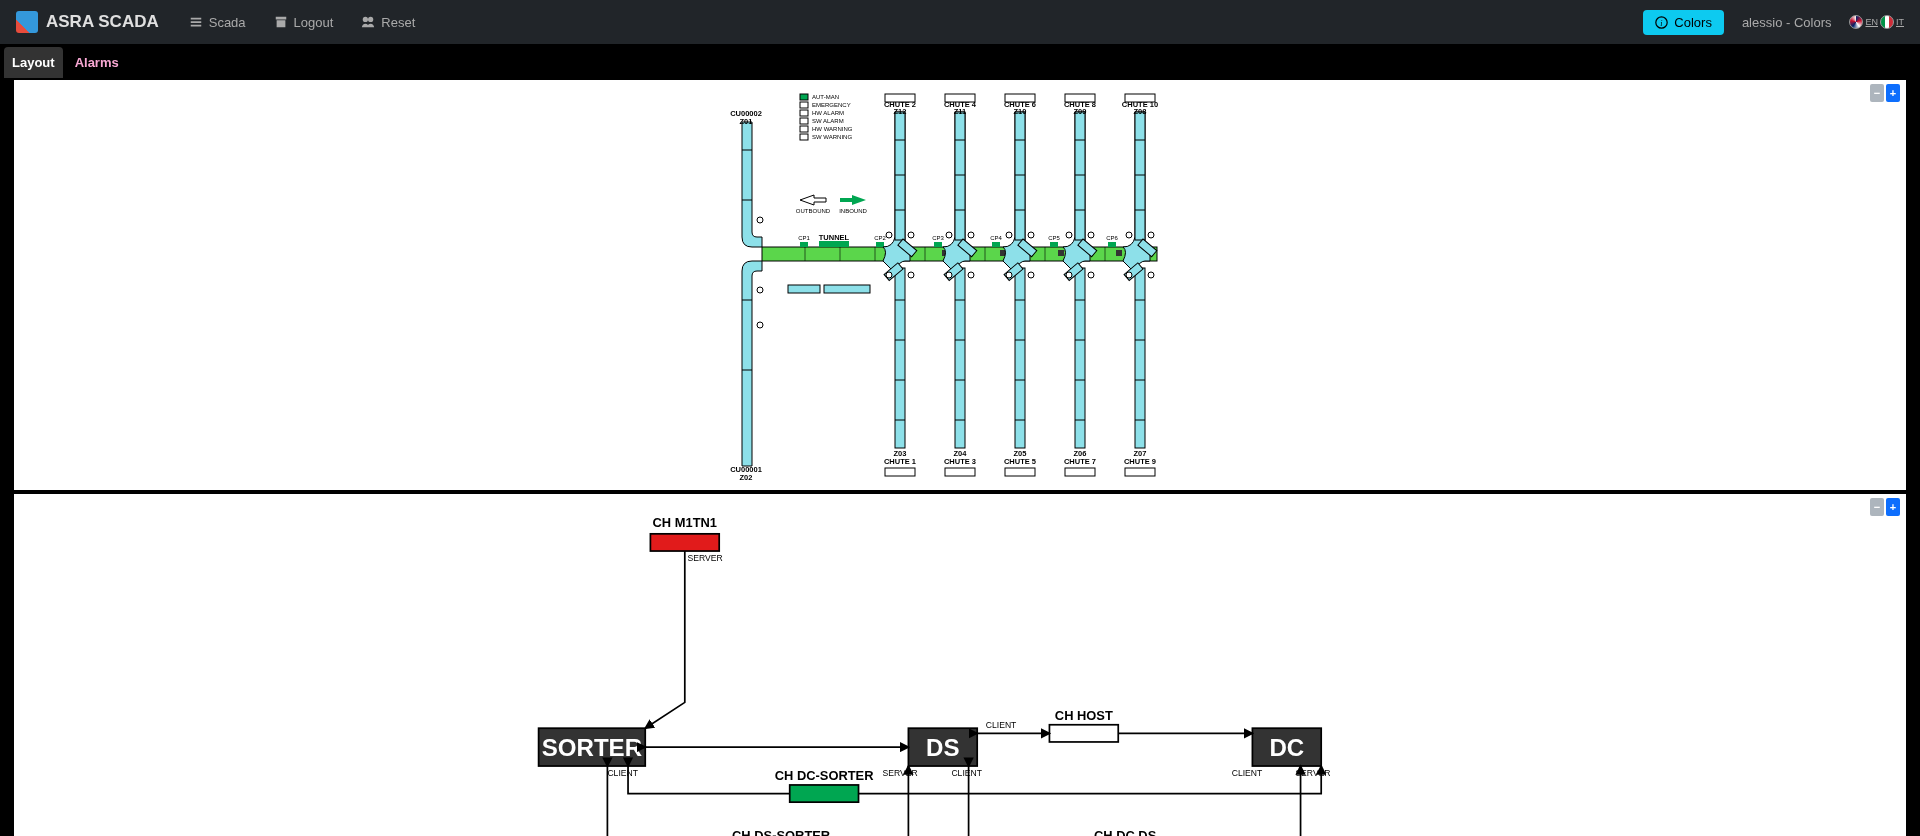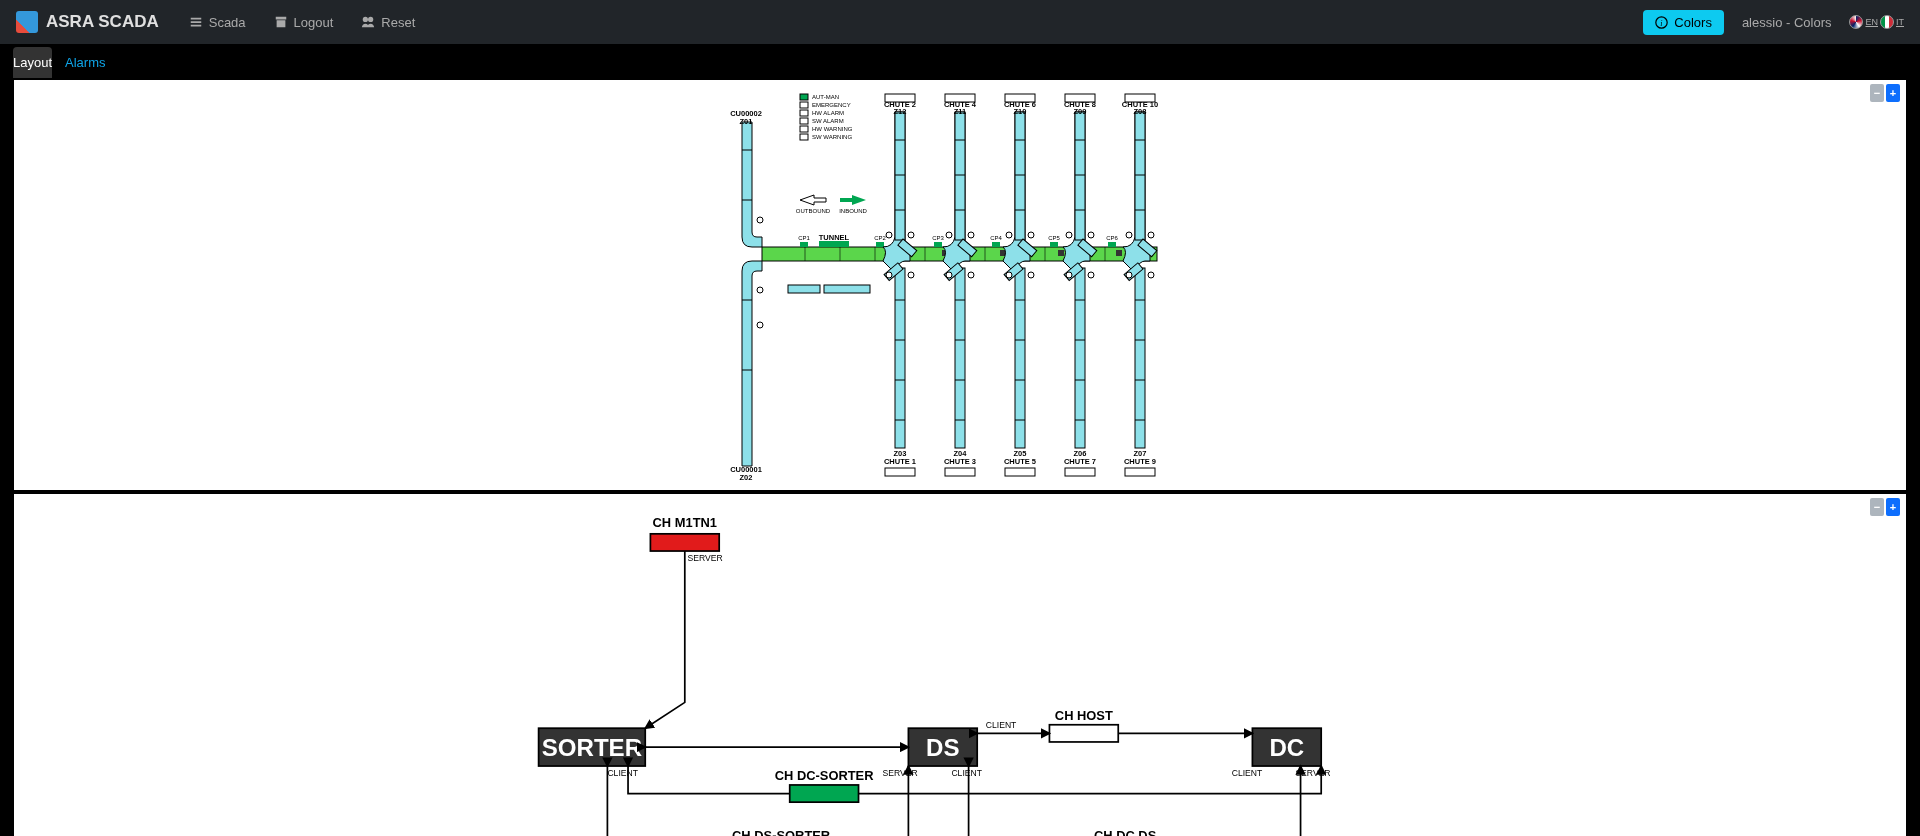--- a/index.html
+++ b/index.html
@@ -62,28 +62,29 @@
 
   
   .subnav {
     height: 36px;
     background: #000;
     display: flex;
     align-items: center;
     font-size: 13px;
   }
   .tab {
-    padding: 8px 0;
+    padding: 8px 8px;
     color: #fff;
     background: #333;
     border-top-left-radius: 4px;
     border-top-right-radius: 4px;
-    margin-left: 13px;
-  }
-  .tab.inactive { background: transparent; color: #0ea5e9; }
+    margin-left: 4px;
+    font-weight: bold;
+  }
+  .tab.inactive { background: transparent; color: #f9a8d4; }
 
   
   .canvas-wrap {
     margin: 0 14px;
     background: #000;
     height: calc(100% - 44px - 36px - 66px);
     display: flex;
     flex-direction: column;
     gap: 4px;
   }

